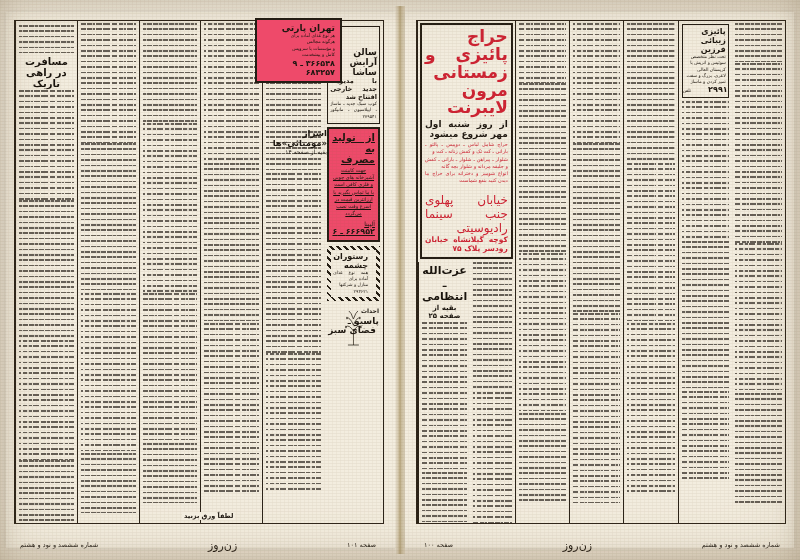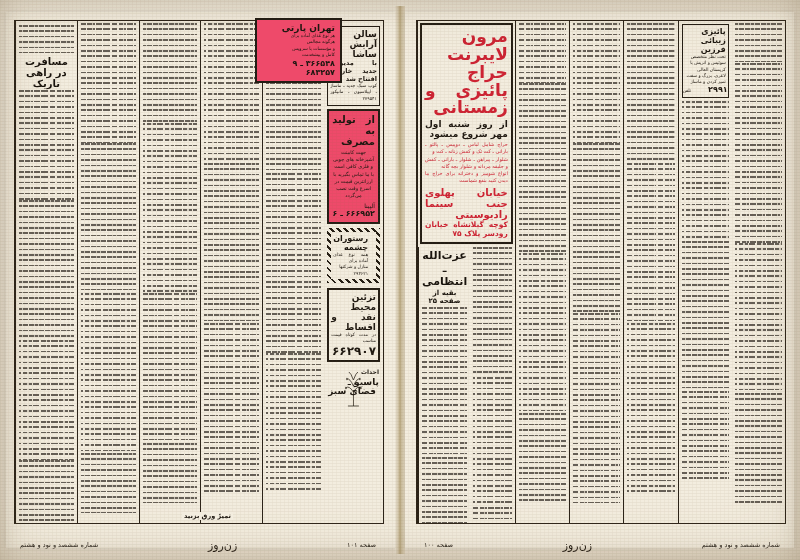--- a/index.html
+++ b/index.html
@@ -144,27 +144,27 @@
       </div>
 
       <div class="col">
         <div class="body-text" style="height:150px"></div>
         <div class="body-text v2" style="height:180px"></div>
         <div class="body-text v3" style="height:140px"></div>
       </div>
 
       <div class="col" style="padding:2px 2px;">
 
-        <div class="adbox" style="padding:2px 2px 3px;">
+        <div class="adbox" style="padding:20px 2px 3px;">
           <div class="fa" style="font-size:9px;font-weight:bold;">سالن آرایش ساشا</div>
           <div class="fa" style="font-size:6.5px;font-weight:bold;">با مدیریت جدید خارجی افتتاح شد</div>
           <div class="fa xtiny">کوپ سبک جدید ـ ماساژ ـ اپیلاسیون ـ مانیکور ۲۷۹۵۴۱</div>
         </div>
 
-        <div class="adbox pink thick" style="padding:3px 3px 4px;">
+        <div class="adbox pink thick" style="padding:3px 3px 4px;text-decoration:underline;">
           <div class="fa" style="font-size:10px;font-weight:bold;line-height:1.1">از تولید به مصرف</div>
           <div class="fa tiny" style="margin-top:2px;text-align:center">جهت کابینت آشپزخانه های چوبی و فلزی کافی است با ما تماس بگیرید با ارزانترین قیمت در اسرع وقت نصب می‌گردد</div>
           <div class="fa" style="font-size:6px;margin-top:2px">آلپینا</div>
           <div class="fa" style="font-size:8px;font-weight:bold">۶۶۶۹۵۲ ـ ۶</div>
         </div>
 
         <div class="adbox star-border" style="padding:2px;margin-top:4px">
           <div style="display:flex;flex-direction:row-reverse;align-items:center;gap:19px;">
             <div style="flex:1">
               <div class="fa" style="font-size:8px;font-weight:bold">رستوران چشمه</div>
@@ -176,26 +176,20 @@
               <ellipse cx="9" cy="6" rx="5" ry="4" fill="#241d14"></ellipse>
               <path d="M4 10 q5 4 10 0 l1 9 q-6 3 -12 0z" fill="#241d14"></path>
               <circle cx="22" cy="14" r="4" fill="none" stroke="#241d14" stroke-width="1.4"></circle>
               <path d="M17 22 h11 v1.5 h-11z" fill="#241d14"></path>
               <path d="M20 18 l2 4 M25 18 l-2 4" stroke="#241d14" stroke-width="1"></path>
             </svg>
           </div>
         </div>
 
 
-        <div class="adbox thick" style="padding:2px;margin-top:5px">
-          <div class="fa" style="font-size:9px;font-weight:bold">تزئین محیط</div>
-          <div class="fa" style="font-size:9px;font-weight:bold">نقد و اقساط</div>
-          <div class="fa xtiny">در مدت کوتاه قیمت مناسب</div>
-          <div class="fa" style="font-size:12px;font-weight:bold;letter-spacing:1px">۶۶۲۹۰۷</div>
-        </div>
 
         <div style="margin-top:4px;position:relative;height:42px">
           <svg width="100%" height="42" viewBox="0 0 110 42" preserveAspectRatio="none">
             <path d="M55 40 v-16" stroke="#241d14" stroke-width="1.4" fill="none"></path>
             <path d="M55 26 q-9 -7 -15 -4 M55 26 q9 -7 15 -4 M55 20 q-7 -8 -13 -7 M55 20 q7 -8 13 -7 M55 14 q-5 -7 -9 -8 M55 14 q5 -7 9 -8" stroke="#241d14" stroke-width="1" fill="none"></path>
             <circle cx="40" cy="22" r="1.3" fill="#241d14"></circle>
               <circle cx="70" cy="22" r="1.3" fill="#241d14"></circle>
             <circle cx="42" cy="13" r="1.2" fill="#241d14"></circle>
               <circle cx="68" cy="13" r="1.2" fill="#241d14"></circle>
             <path d="M44 40 h22" stroke="#241d14" stroke-width="1"></path>
@@ -219,27 +213,27 @@
   <div class="gutter"></div>
 
   <div class="sheet" id="sheet-right"></div>
 
   <div class="frame" id="frame-right">
     <div class="colwrap">
 
       <div class="col" style="flex:2.05;padding:0;border-left:1px solid #2a2218">
 
         <div class="adbox thick" style="margin:2px 2px 3px;padding:3px 3px 4px;">
+          <div class="fa red" style="font-size:17px;font-weight:bold;line-height:1.05;letter-spacing:-.5px">حراج پائیزی و زمستانی</div>
           <div class="fa red" style="font-size:17px;font-weight:bold;line-height:1.05;letter-spacing:-.5px">مرون لایبرنت</div>
-          <div class="fa red" style="font-size:17px;font-weight:bold;line-height:1.05;letter-spacing:-.5px">حراج پائیزی و زمستانی</div>
           <div class="fa" style="font-size:9px;font-weight:bold;margin-top:2px">از روز شنبه اول مهر شروع میشود</div>
           <div class="fa red tiny" style="margin-top:2px">حراج شامل لباس ـ دوپیس ـ پالتو ـ بارانی ـ کت تک و کفش زنانه ـ کت و</div>
           <div class="fa red tiny">شلوار ـ پیراهن ـ شلوار ـ بارانی ـ کفش و جلیقه مردانه و شلوار بچه گانه</div>
           <div class="fa red tiny">انواع شومیز و دخترانه برای حراج ما دیدن کنید بنفع شماست</div>
-          <div class="fa red" style="font-size:10px;font-weight:bold;margin-top:2px">خیابان پهلوی جنب سینما رادیوسیتی</div>
+          <div class="fa red" style="font-size:12px;font-weight:normal;margin-top:8px">خیابان پهلوی جنب سینما رادیوسیتی</div>
           <div class="fa red" style="font-size:7.5px;font-weight:bold">کوچه گیلانشاه خیابان رودسر پلاک ۷۵</div>
         </div>
 
         <div style="display:flex;flex-direction:row-reverse;height:calc(100% - 118px);">
           <div style="flex:1;padding:0 3px;border-left:1px solid #2a2218">
             <div class="fa hl" style="font-size:11px;margin:2px 0 1px">عزت‌الله ـ انتظامی</div>
             <div class="fa hl" style="font-size:7px;margin-bottom:2px">بقیه از صفحه ۲۵</div>
             <div class="body-text v2" style="height:150px"></div>
             <div class="body-text" style="height:110px"></div>
 
@@ -302,23 +296,27 @@
   <div class="adbox pink thick" style="position:absolute;left:254px;top:15px;width:73px;padding:3px 5px 4px;z-index:5">
     <div class="fa" style="font-size:9px;font-weight:bold">تهران پارتی</div>
     <div class="fa xtiny">هر نوع غذای آماده برای</div>
     <div class="fa xtiny">هرگونه مجالس</div>
     <div class="fa xtiny">و مؤسسات با سرویس</div>
     <div class="fa xtiny">کامل و پیشخدمت</div>
     <div class="fa" style="font-size:8px;font-weight:bold;margin-top:1px">۳۶۶۵۴۸ ـ ۹</div>
     <div class="fa" style="font-size:8px;font-weight:bold">۶۸۳۲۵۷</div>
   </div>
 
+  <div style="position:absolute;left:254px;top:128px;width:73px;text-align:center;z-index:5">
+    <div class="fa" style="font-size:8.5px;font-weight:bold">اسرار «مومیائی»ها</div>
+    <div class="fa" style="font-size:6px">بقیه از صفحه ۱۴</div>
+  </div>
 
   <div style="position:absolute;left:182px;bottom:38px;z-index:6">
-    <span class="fa" style="font-size:6.5px;font-weight:bold;background:#f3eddf;padding:0 2px">تمیزً ورق بزنید</span>
+    <span class="fa" style="font-size:6.5px;font-weight:bold;background:#f3eddf;padding:0 2px">لطفاً ورق بزنید</span>
   </div>
 
   <div class="footer" id="footer-right">
     <span class="fa" style="font-size:6.5px">شماره ششصد و نود و هشتم</span>
     <span class="fa mag-name">زن‌روز</span>
     <span class="fa" style="font-size:6.5px">صفحه ۱۰۰</span>
   </div>
 
   <div id="grain"></div>
 </div>

